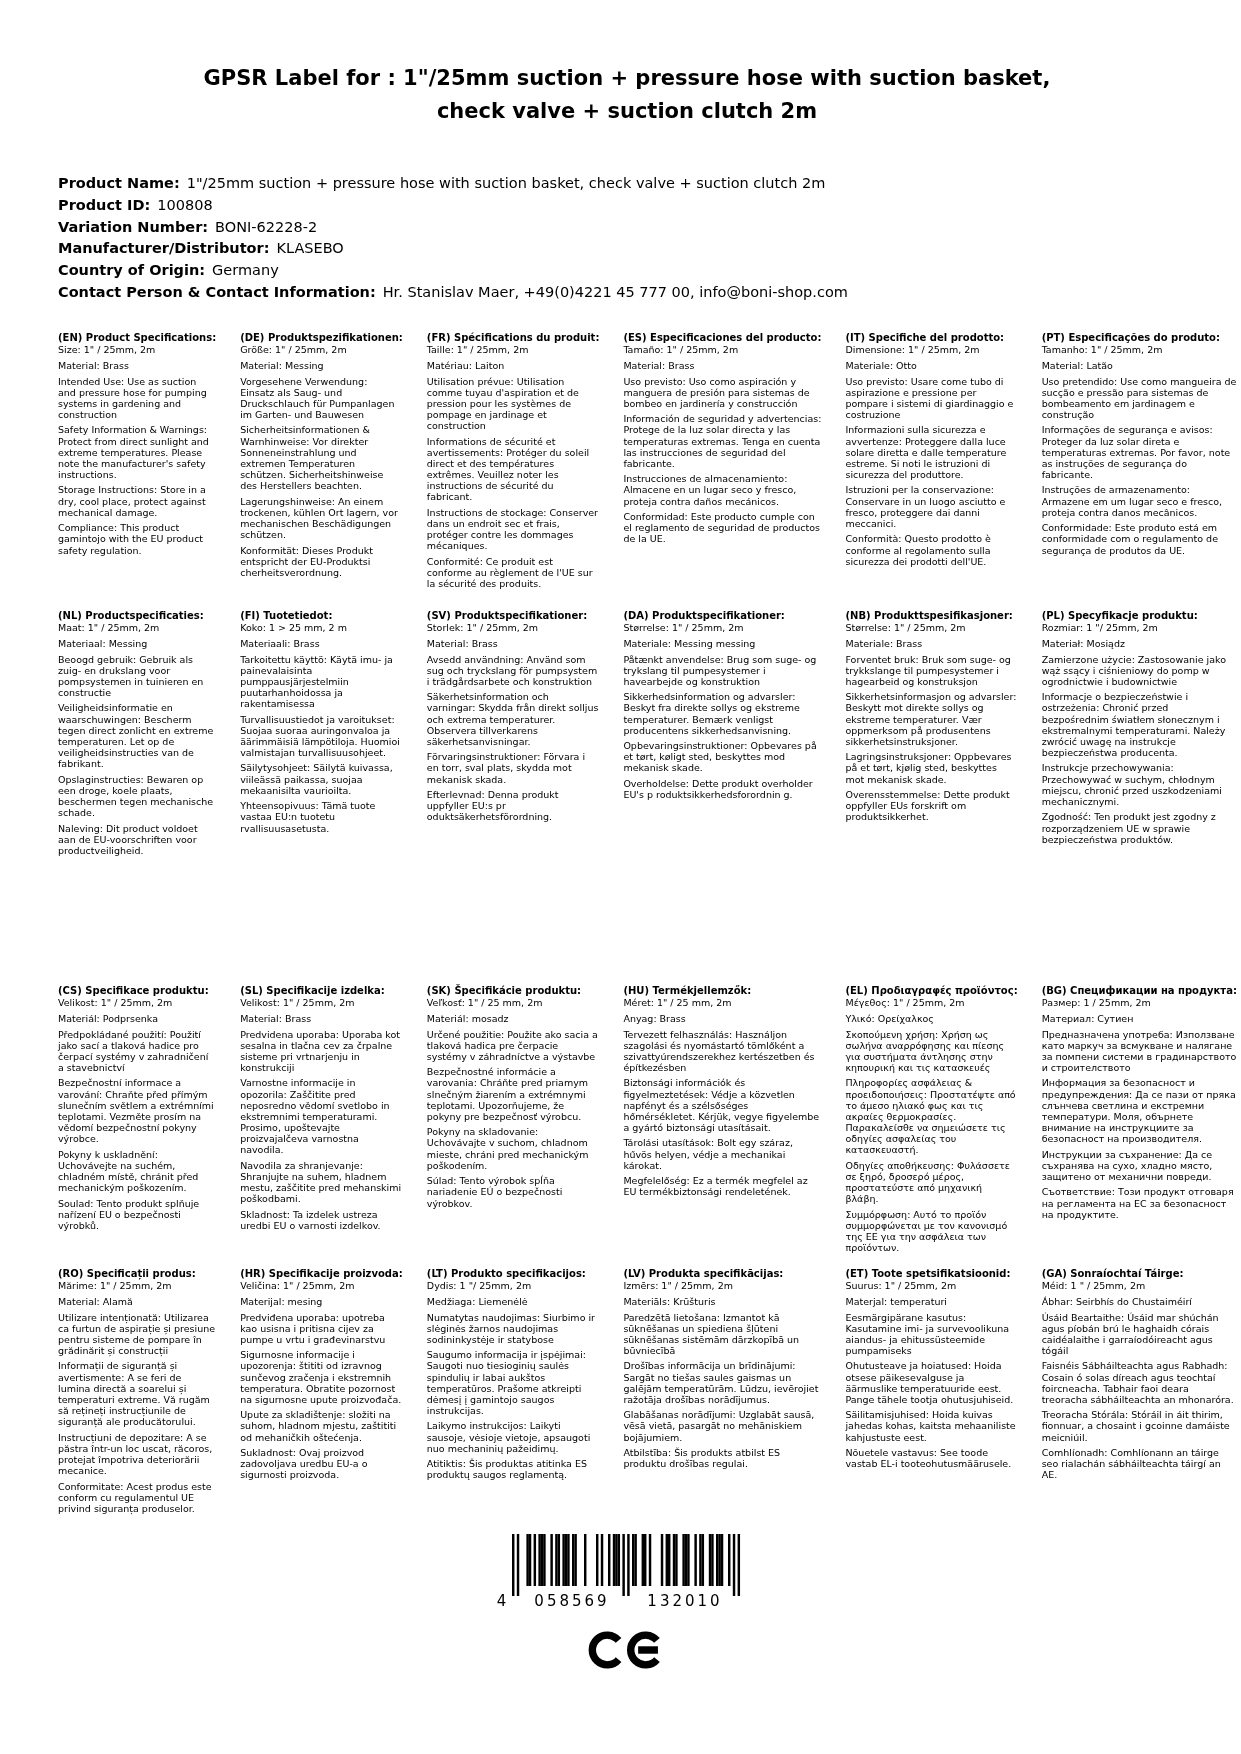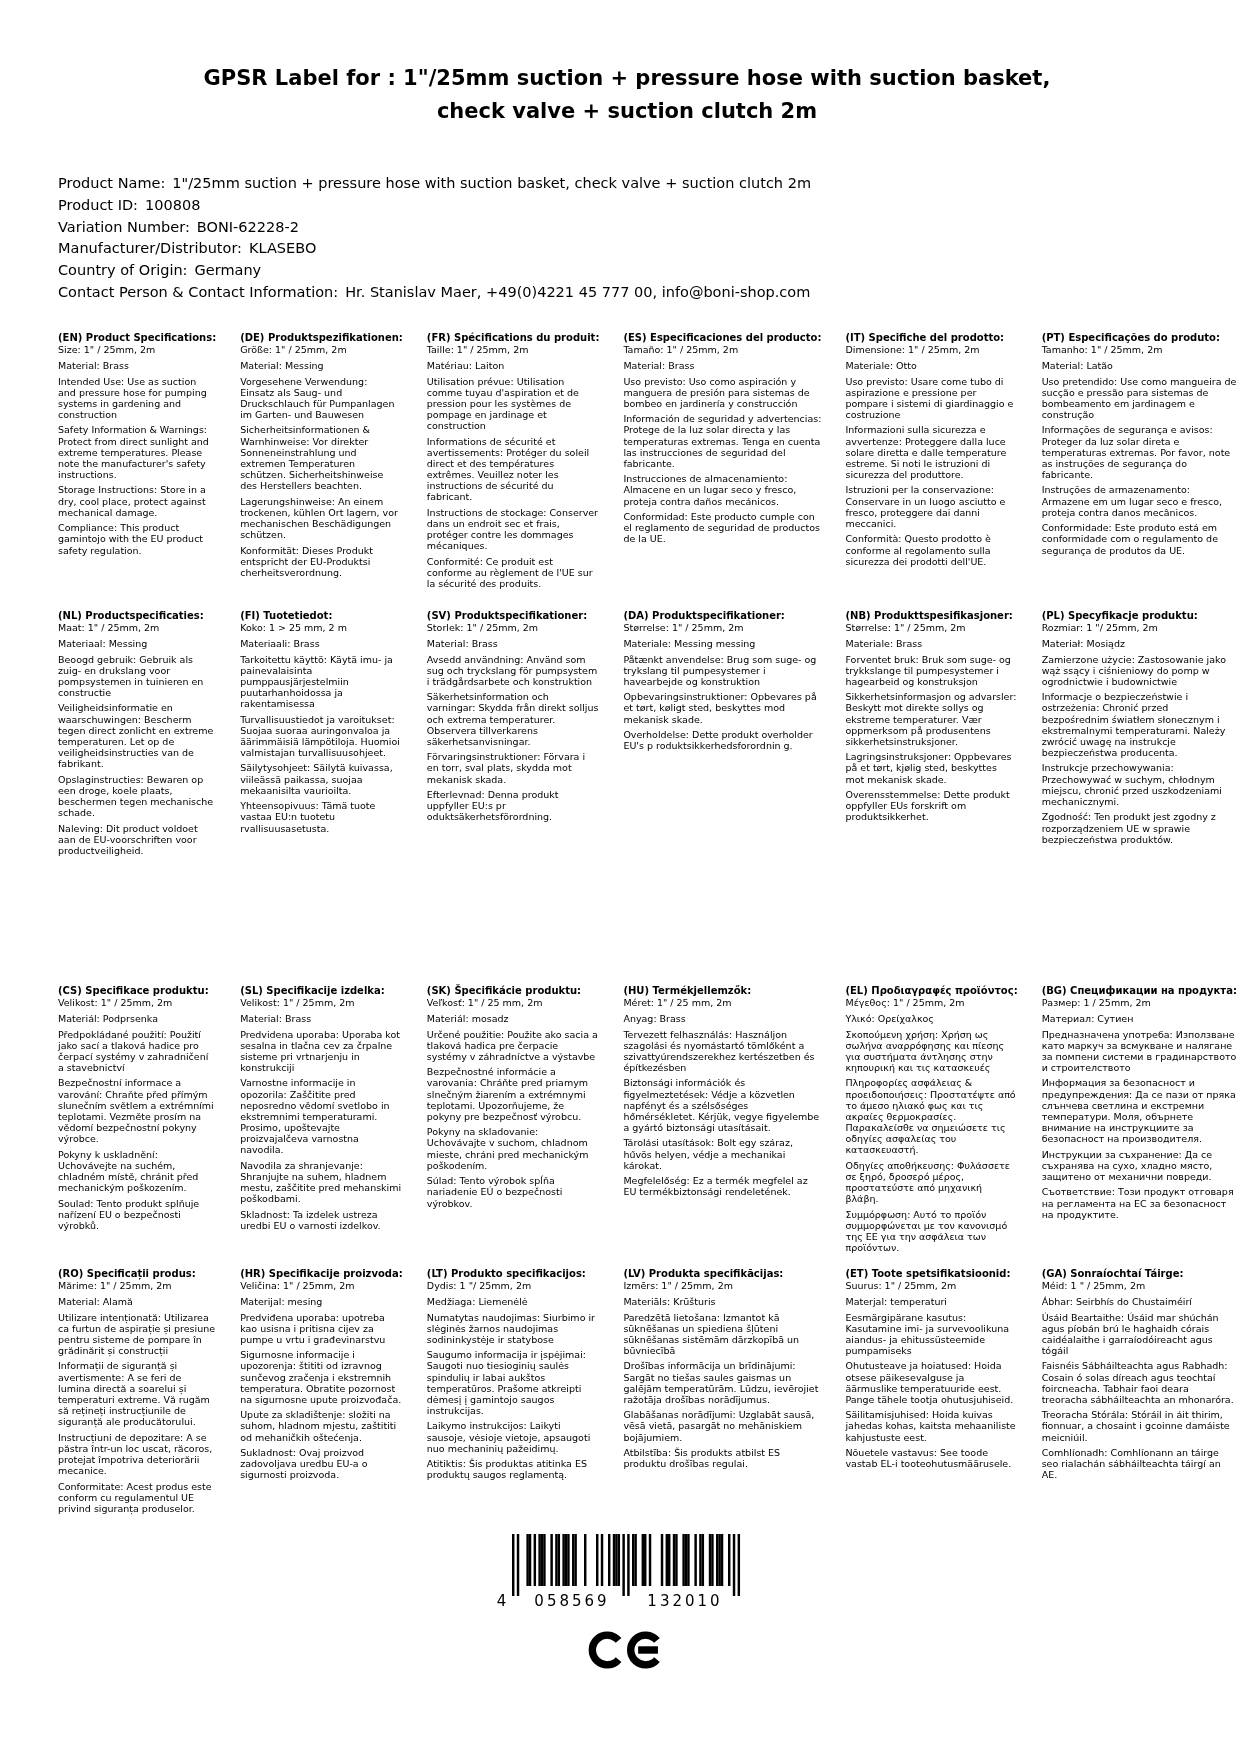--- a/index.html
+++ b/index.html
@@ -7,21 +7,21 @@
     width:1241px; height:1754px; margin:0 auto; box-sizing:border-box;
     padding:42px 45px 0 58px; background:#fff; color:#000;
     font-family:"DejaVu Sans", sans-serif; overflow:hidden;
   }
   .title {
     font-weight:700; font-size:21px; line-height:1.55; text-align:center;
     max-width:880px; margin:20px auto 0;
   }
   .info { margin-top:46px; font-size:14.5px; line-height:1.5; }
   .info-row { white-space:normal; }
-  .info-label { font-weight:400; margin-right:7px; }
+  .info-label { font-weight:700; margin-right:7px; }
   .info-value { font-weight:400; }
   .grid {
     margin-top:28px; display:grid; grid-template-columns:repeat(6, 1fr);
     column-gap:24px; align-items:start;
     grid-template-rows:minmax(278px,auto) minmax(375px,auto) minmax(283px,auto) auto;
   }
   .spec { font-size:9.5px; line-height:1.17; overflow-wrap:break-word; }
   .spec-h { font-size:10px; font-weight:700; white-space:nowrap; margin:0 0 1px 0; }
   .spec-p { margin:0 0 4.5px 0; }
   .footer { margin-top:14px; text-align:center; }
@@ -136,20 +136,21 @@
       <p class="spec-p">Avsedd användning: Använd som sug och tryckslang för pumpsystem i trädgårdsarbete och konstruktion</p>
       <p class="spec-p">Säkerhetsinformation och varningar: Skydda från direkt solljus och extrema temperaturer. Observera tillverkarens säkerhetsanvisningar.</p>
       <p class="spec-p">Förvaringsinstruktioner: Förvara i en torr, sval plats, skydda mot mekanisk skada.</p>
       <p class="spec-p">Efterlevnad: Denna produkt uppfyller EU:s pr oduktsäkerhetsförordning.</p>
     </div>
     <div class="spec">
     <div class="spec-h">(DA) Produktspecifikationer:</div>
   <p class="spec-p">Størrelse: 1" / 25mm, 2m</p>
       <p class="spec-p">Materiale: Messing messing</p>
       <p class="spec-p">Påtænkt anvendelse: Brug som suge- og trykslang til pumpesystemer i havearbejde og konstruktion</p>
+      <p class="spec-p">Sikkerhedsinformation og advarsler: Beskyt fra direkte sollys og ekstreme temperaturer. Bemærk venligst producentens sikkerhedsanvisning.</p>
       <p class="spec-p">Opbevaringsinstruktioner: Opbevares på et tørt, køligt sted, beskyttes mod mekanisk skade.</p>
       <p class="spec-p">Overholdelse: Dette produkt overholder EU's p roduktsikkerhedsforordnin g.</p>
     </div>
     <div class="spec">
     <div class="spec-h">(NB) Produkttspesifikasjoner:</div>
   <p class="spec-p">Størrelse: 1" / 25mm, 2m</p>
       <p class="spec-p">Materiale: Brass</p>
       <p class="spec-p">Forventet bruk: Bruk som suge- og trykkslange til pumpesystemer i hagearbeid og konstruksjon</p>
       <p class="spec-p">Sikkerhetsinformasjon og advarsler: Beskytt mot direkte sollys og ekstreme temperaturer. Vær oppmerksom på produsentens sikkerhetsinstruksjoner.</p>
       <p class="spec-p">Lagringsinstruksjoner: Oppbevares på et tørt, kjølig sted, beskyttes mot mekanisk skade.</p>

